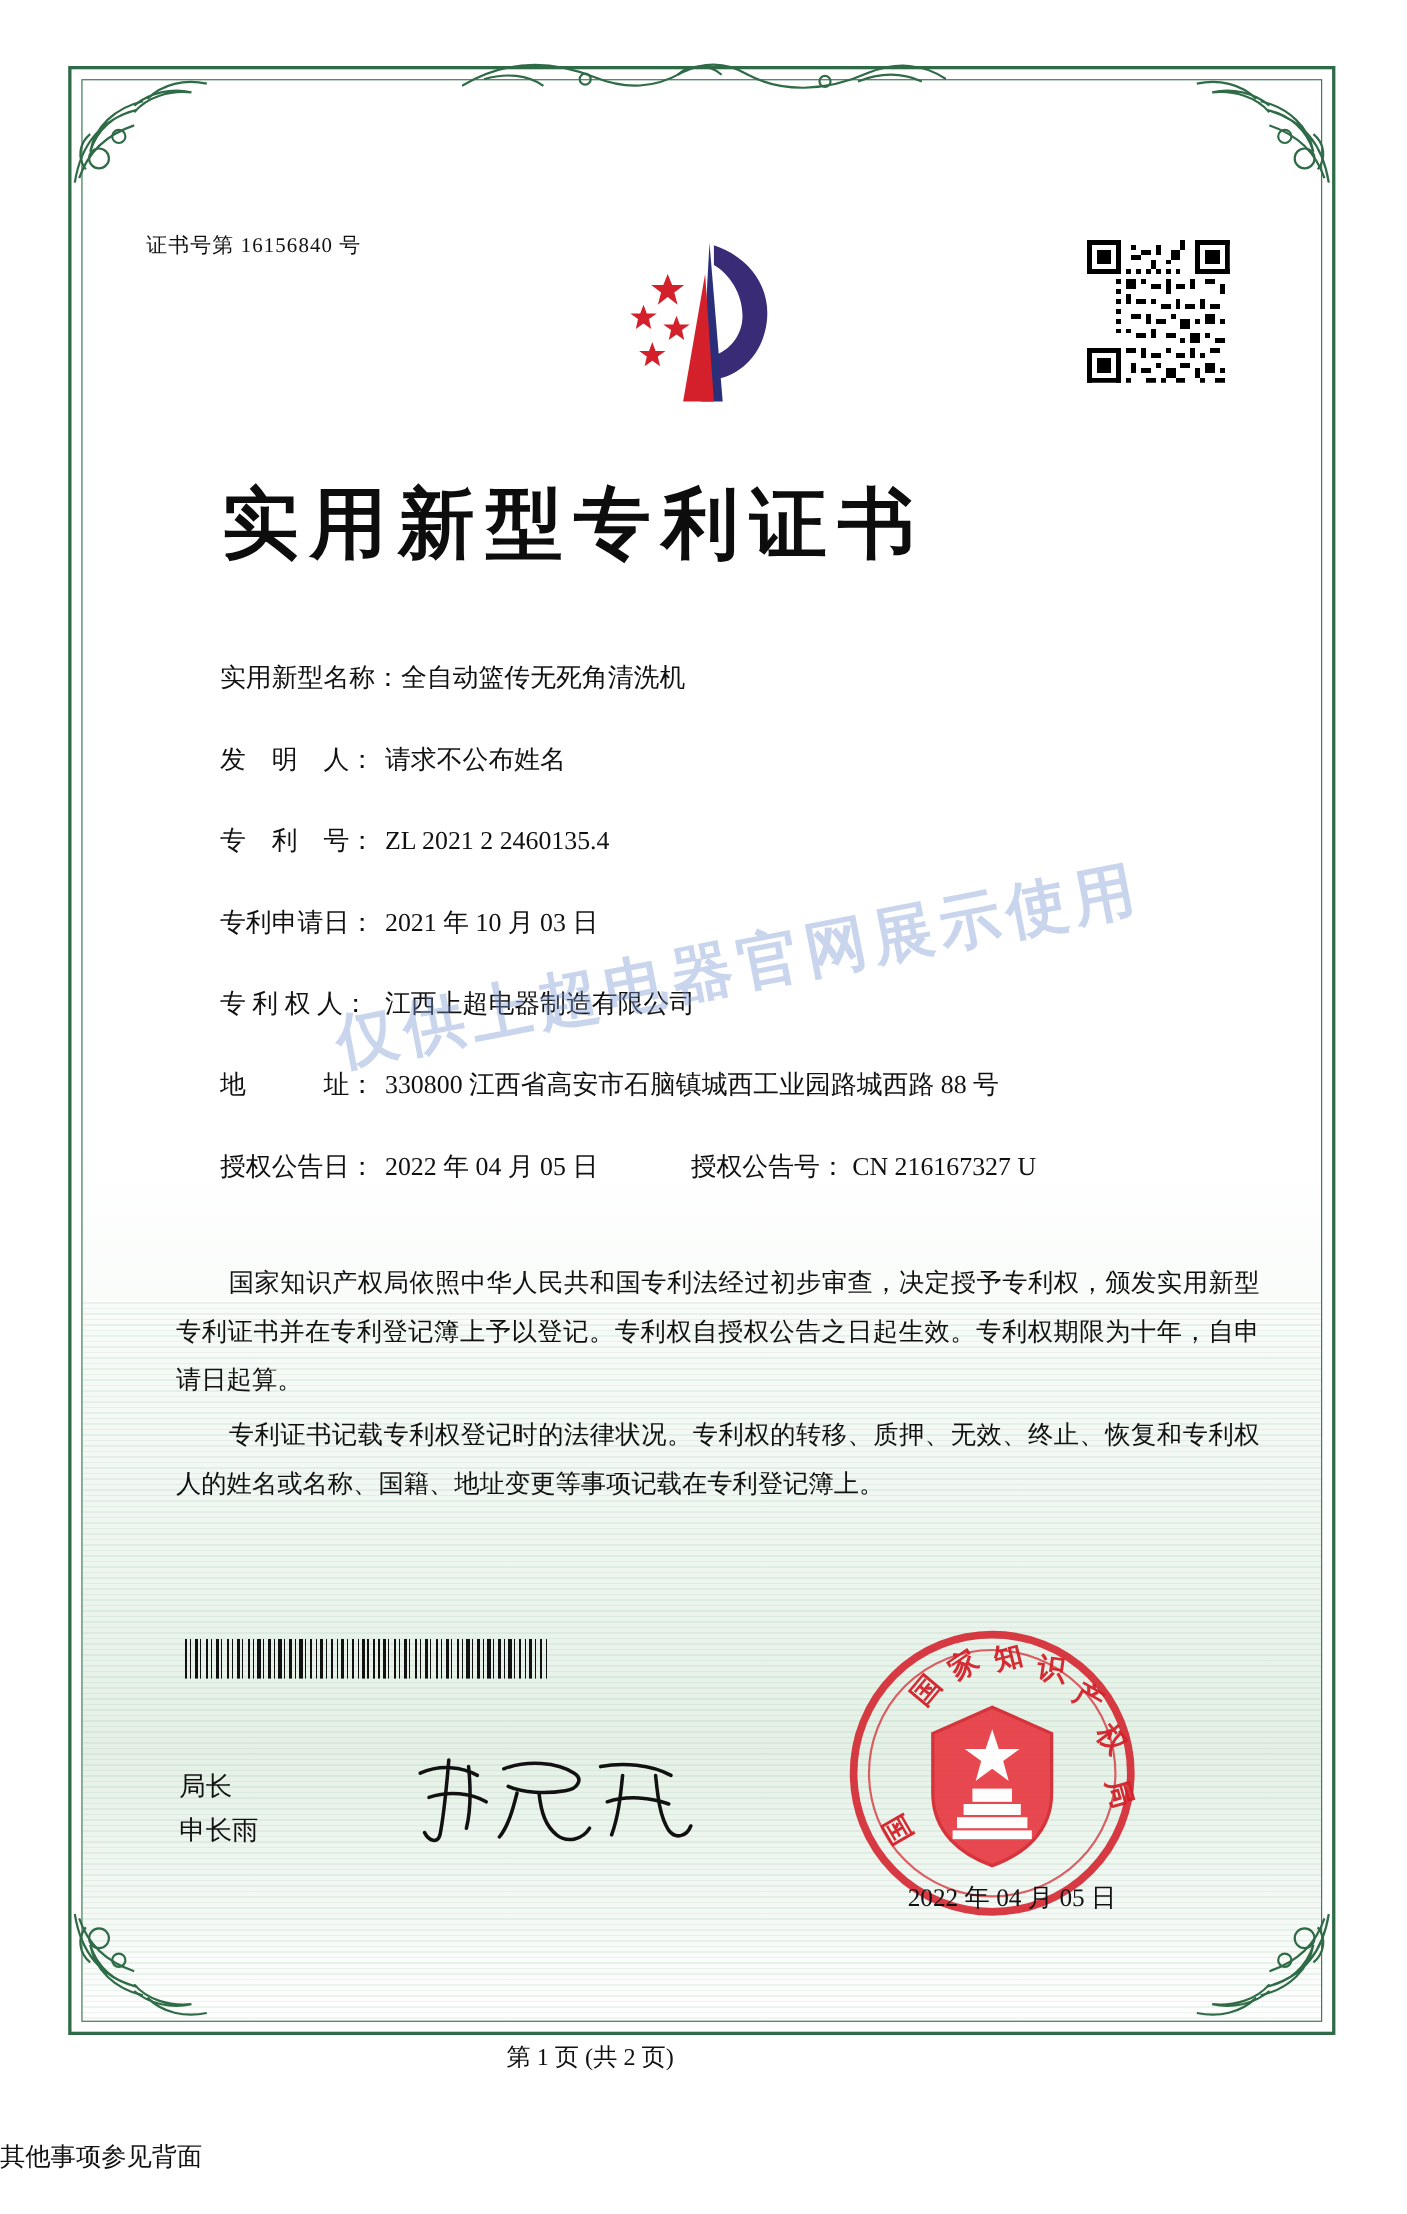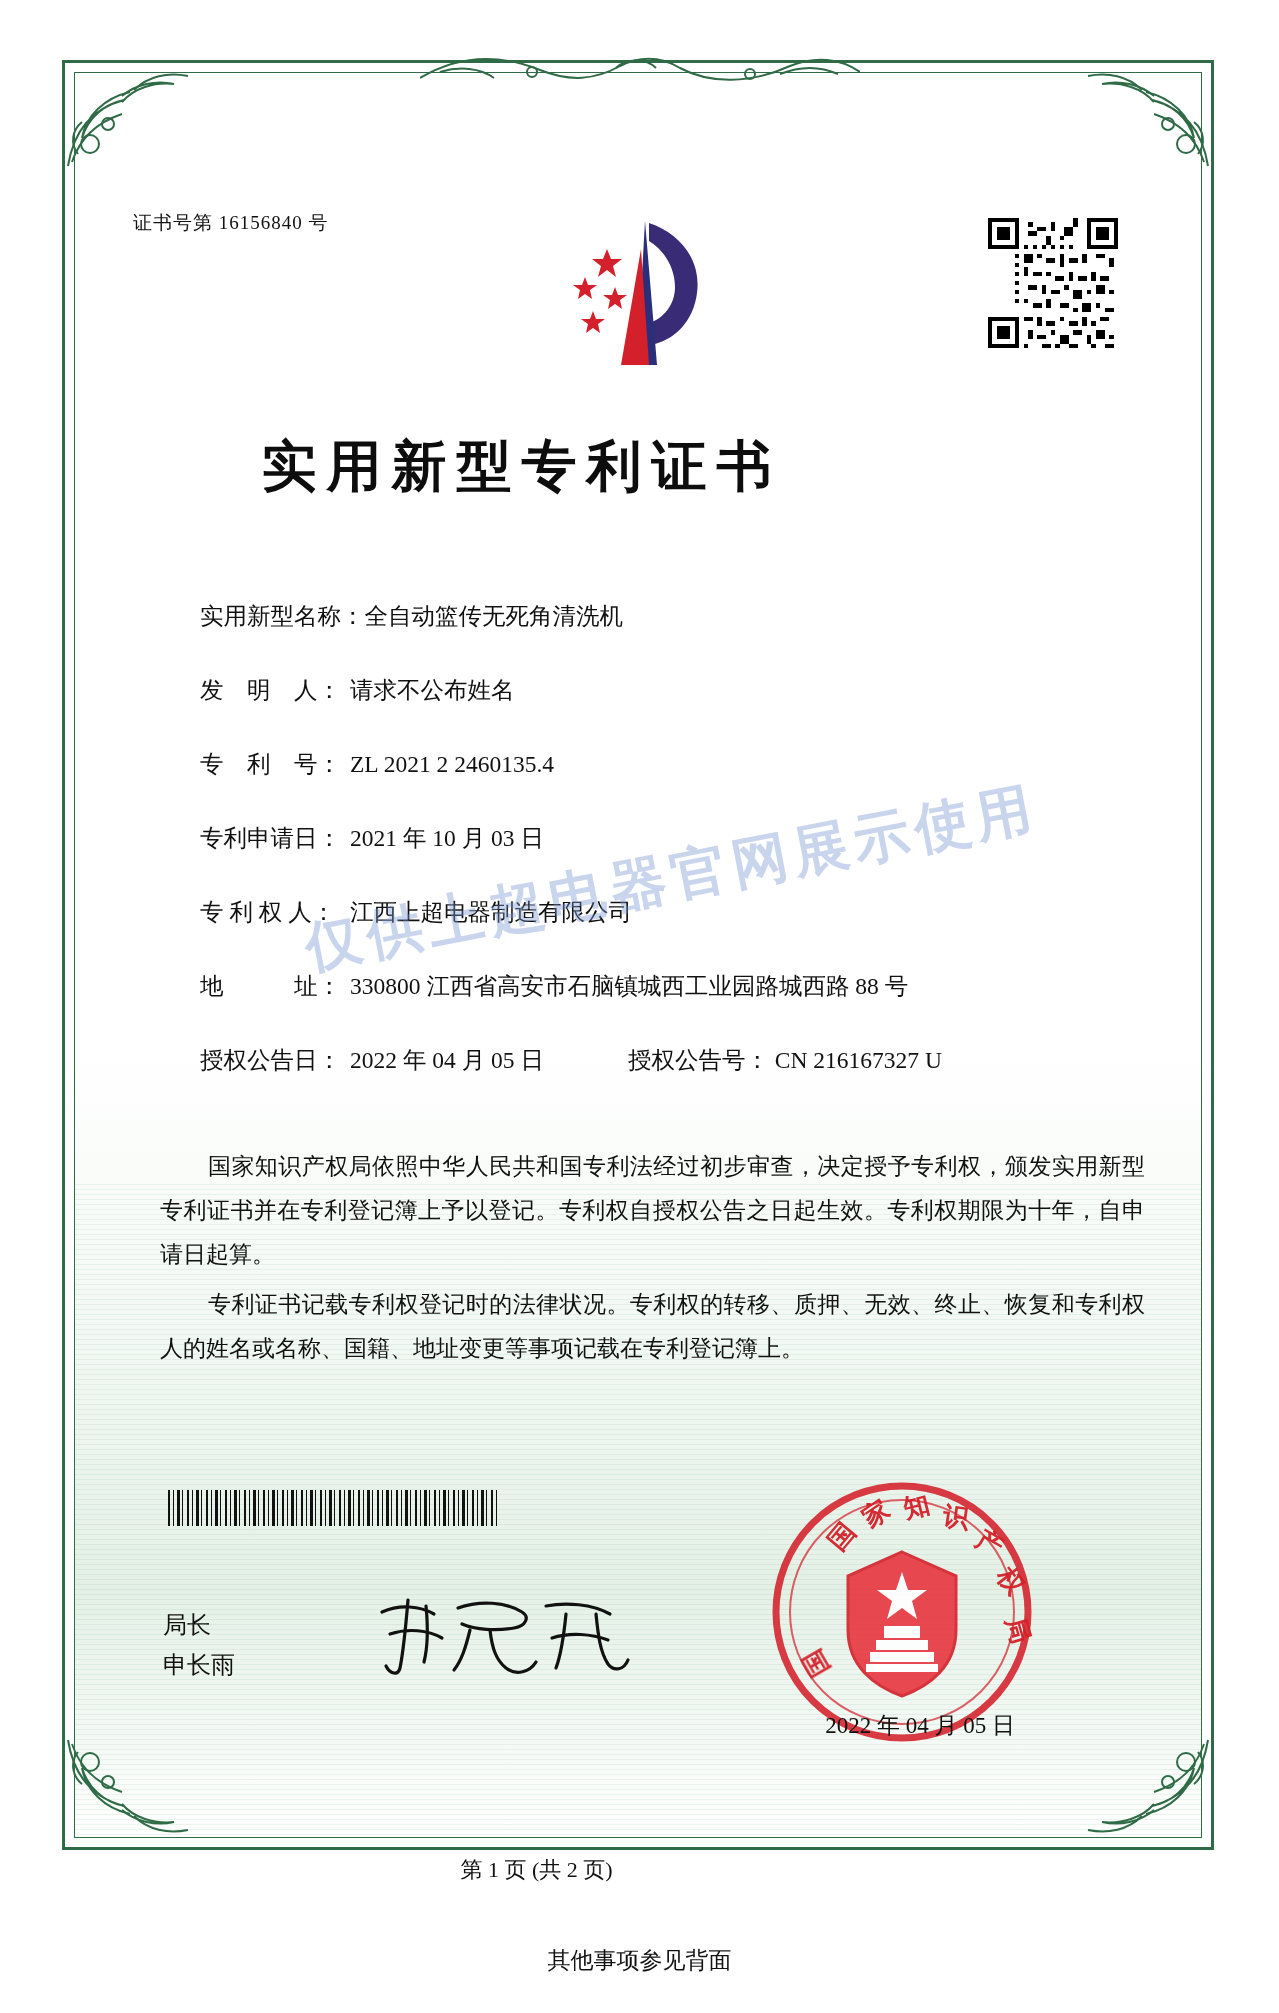--- a/index.html
+++ b/index.html
@@ -102,21 +102,21 @@
     height: 130px;
   }
   .qr svg { display:block; width:100%; height:100%; }
 
   .title {
     position: absolute;
     left: 0;
     top: 430px;
     width: 1043px;
     text-align: center;
-    font-size: 55px;
+    font-size: 70px;
     font-weight: bold;
     letter-spacing: 10px;
     color: #0d0d0d;
     font-family: "Liberation Serif", "DejaVu Serif", serif;
   }
 
   
   .fields {
     position: absolute;
     left: 160px;
@@ -238,21 +238,21 @@
     width: 1073px;
     text-align: center;
     font-size: 22px;
     color: #111;
   }
   .footer-note {
     position: absolute;
     left: 0;
     top: 1945px;
     width: 1279px;
-    text-align: center;
+    text-align: left;
     font-size: 23px;
     color: #111;
   }
 </style>
 </head>
 <body>
 
 <div class="page">
 
   <div class="frame-outer"></div>

